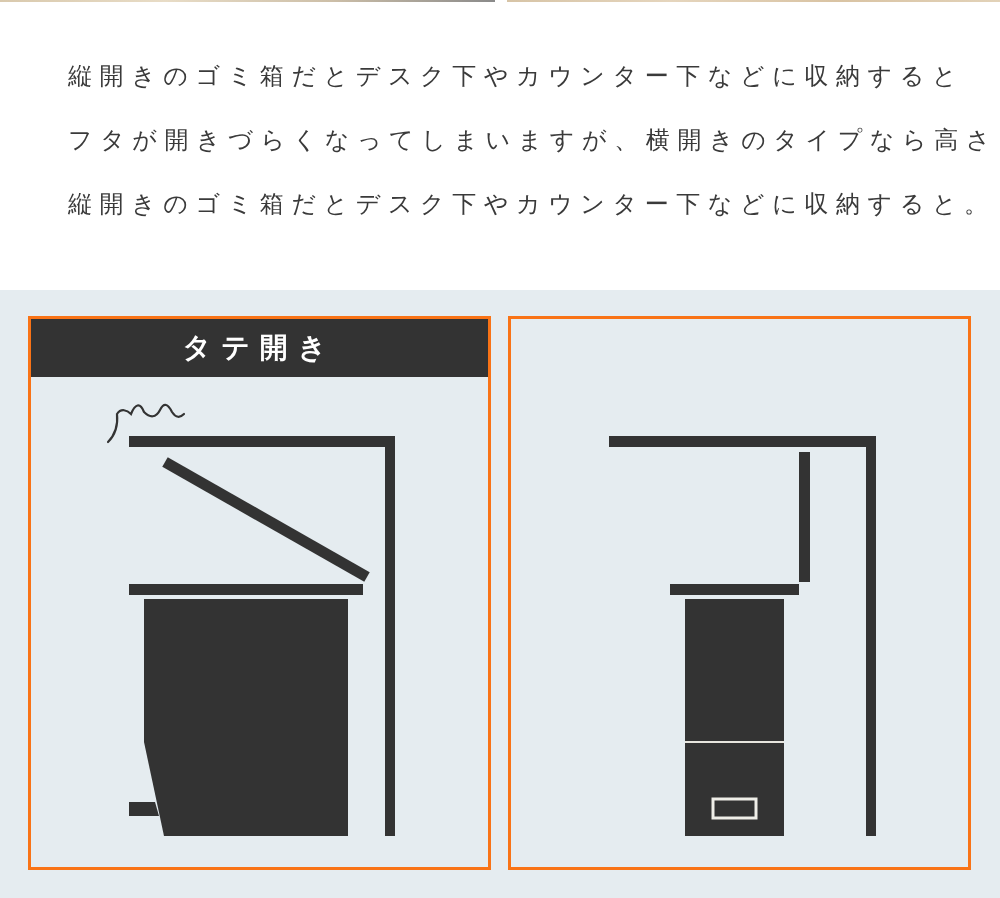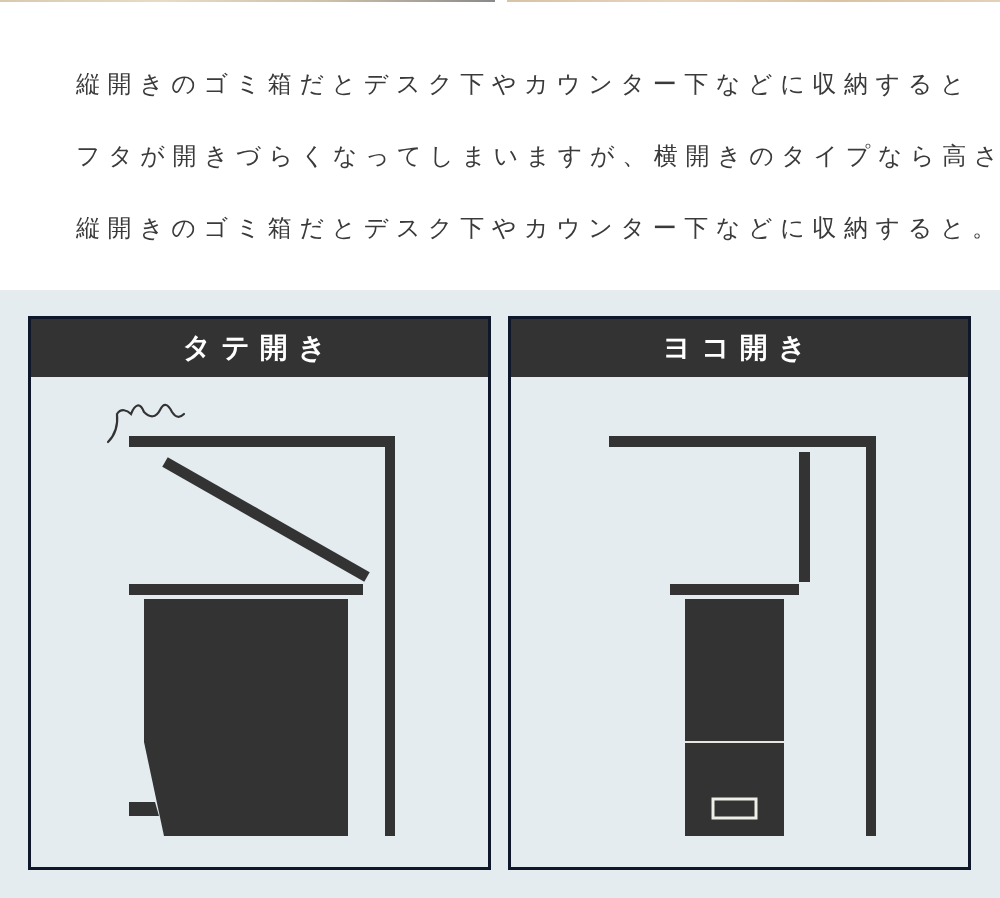--- a/index.html
+++ b/index.html
@@ -1,23 +1,23 @@
 <!DOCTYPE html>
 <html><head>
 <meta charset="utf-8">
 <style>
   html, body { margin:0; padding:0; }
   body { width:1000px; height:898px; position:relative; overflow:hidden; background:#ffffff; font-family:"DejaVu Sans", sans-serif; }
   .photo-strip { position:absolute; top:0; height:2px; background:linear-gradient(90deg,#d9c9ad,#e8dcc6,#cdbfa8,#8a8a8a); }
   .photo-strip.left { left:0; width:495px; }
   .photo-strip.right { left:507px; width:493px; background:linear-gradient(90deg,#d7c4a6,#e5d5bd,#d9c3a3,#e2d2b8); }
   .intro { position:absolute; left:60px; top:40px; width:900px; }
-  .intro p { margin:16px; color:#3a3a3a; font-size:24px; letter-spacing:7.6px; line-height:56px; white-space:nowrap; }
+  .intro p { margin:8px; color:#3a3a3a; font-size:24px; letter-spacing:7.6px; line-height:56px; white-space:nowrap; }
   .compare { position:absolute; left:0; top:290px; width:1000px; height:608px; background:#e5ecf0; }
-  .panel { position:absolute; top:26px; width:457px; height:548px; border:3px solid #0f172a; background:#e5ecf0; }
+  .panel { position:absolute; top:26px; width:457px; height:548px; border:3px solid #f97316; background:#e5ecf0; }
   .panel.left { left:28px; }
   .panel.right { left:508px; }
   .panel-header { position:absolute; left:0; top:0; width:100%; height:58px; background:#333333; color:#ffffff; font-size:28px; font-weight:bold; letter-spacing:10px; text-align:center; line-height:58px; }
   .illus { position:absolute; left:0; top:0; }
 </style>
 </head>
 <body>
 
 <div class="photo-strip left"></div>
 <div class="photo-strip right"></div>
@@ -43,21 +43,20 @@
 
       <rect x="129" y="584" width="234" height="11" fill="#333333"></rect>
 
       <polygon points="144,599 348,599 348,836 164,836 144,742" fill="#333333"></polygon>
 
       <polygon points="129,802 155,802 159,816 129,816" fill="#333333"></polygon>
     </svg>
   </div>
 
   <div class="panel right">
-    <div class="panel-header">ヨコ開き</div>
     <svg class="illus" width="457" height="548" viewBox="511 319 457 548">
       <rect x="609" y="436" width="267" height="11" fill="#333333"></rect>
       <rect x="866" y="436" width="10" height="400" fill="#333333"></rect>
 
       <rect x="799" y="452" width="11" height="130" fill="#333333"></rect>
 
       <rect x="670" y="584" width="129" height="11" fill="#333333"></rect>
 
       <rect x="685" y="599" width="99" height="237" fill="#333333"></rect>
       <line x1="685" y1="742" x2="784" y2="742" stroke="#e8e6df" stroke-width="2"></line>

